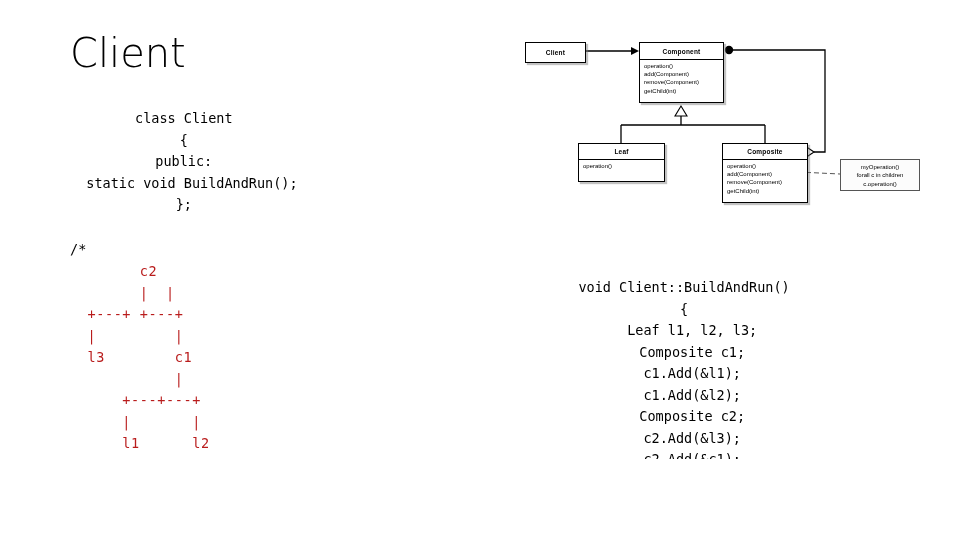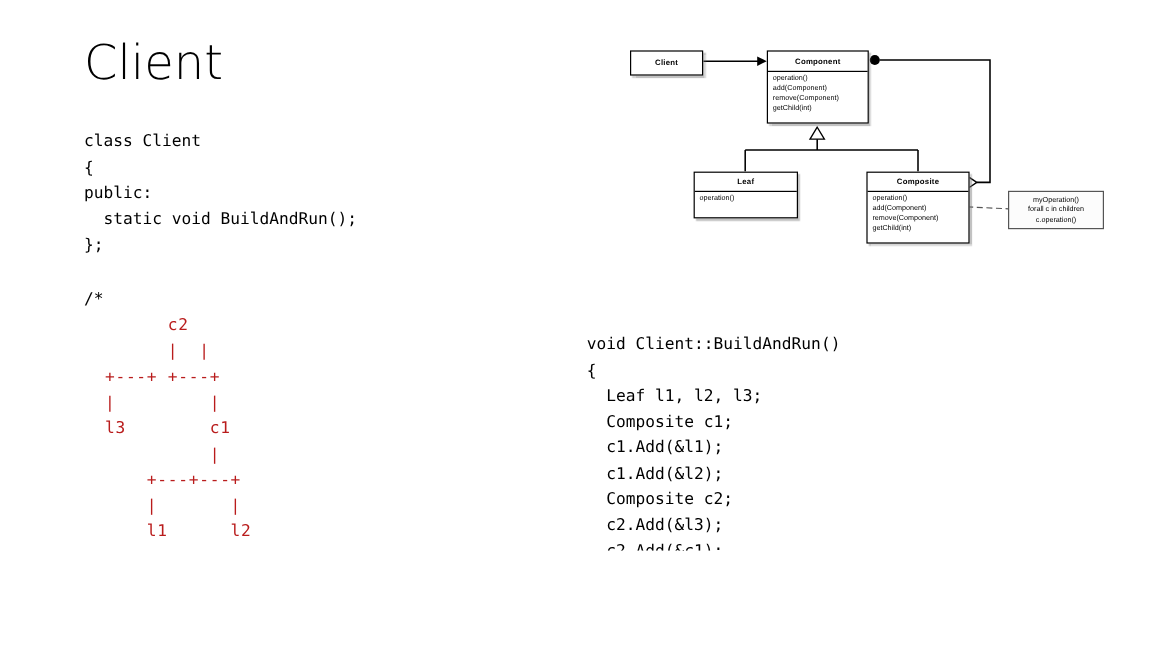--- a/index.html
+++ b/index.html
@@ -30,20 +30,21 @@
     white-space: pre;
   }
 
   .code-block {
     position: absolute;
     font-family: "DejaVu Sans Mono", monospace;
     font-size: 13.5px;
     line-height: 21.5px;
     color: #000000;
     white-space: pre;
+    text-align: center;
   }
 
   #class-decl { left: 70px; top: 108px; }
 
   #comment-open  { position:absolute; left:70px; top:239px; }
   #comment-close { position:absolute; left:70px; top:455px; }
 
   #ascii-tree {
     position: absolute;
     left: 70px;

